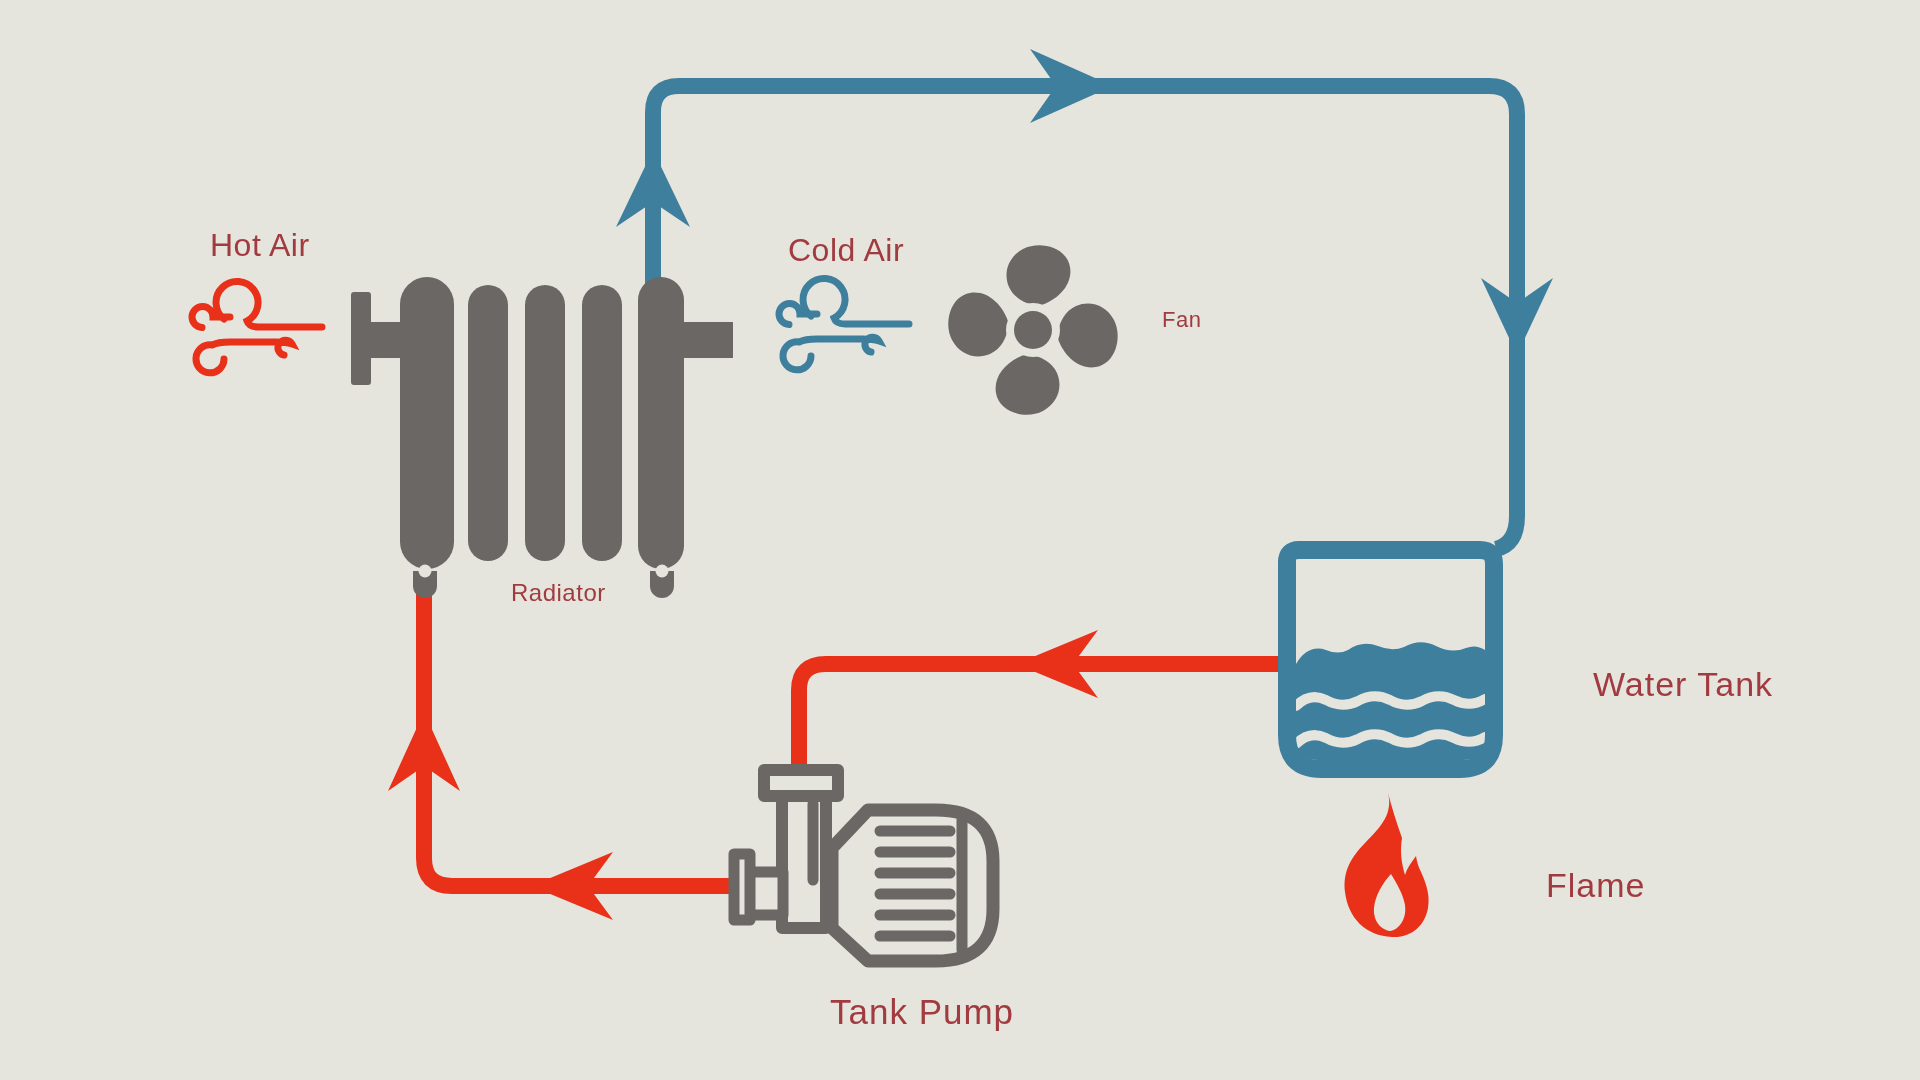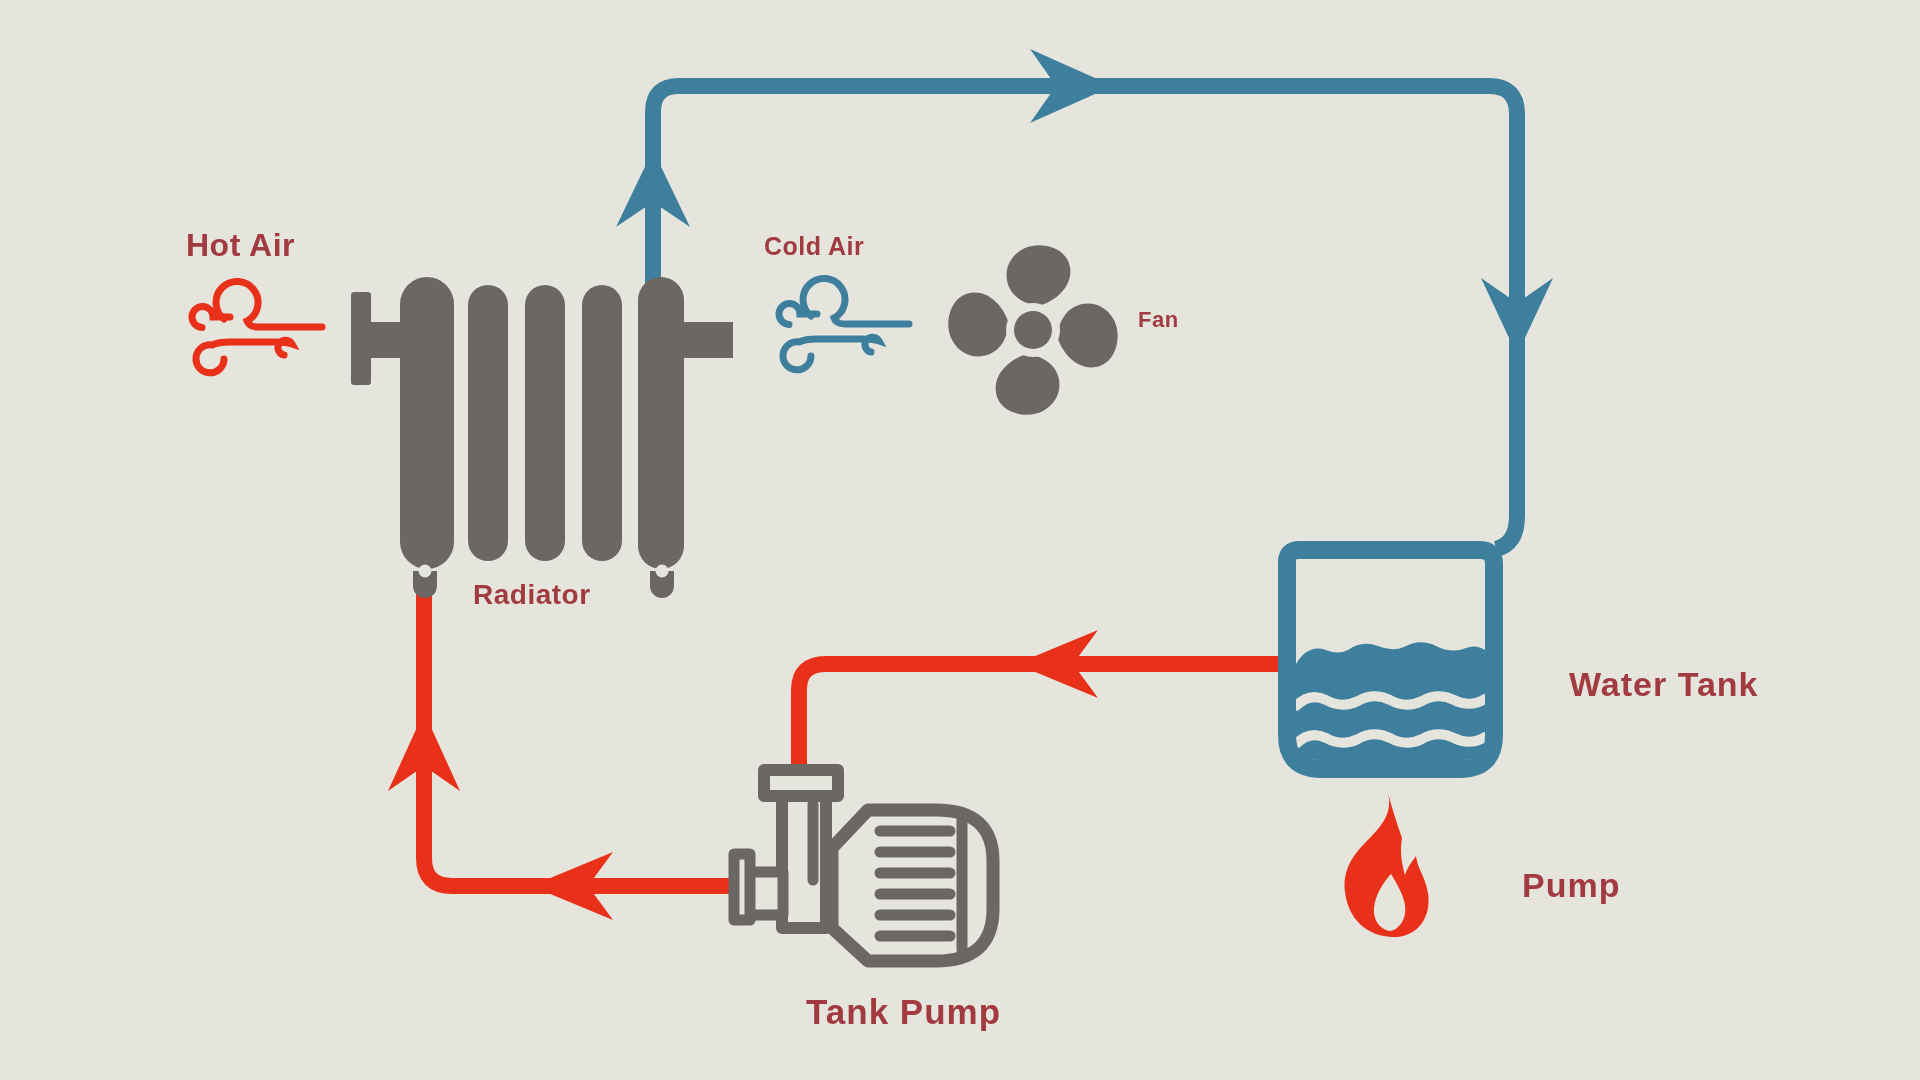--- a/index.html
+++ b/index.html
@@ -14,24 +14,25 @@
     position:relative;
     width:1920px;height:1080px;
     background:var(--bg);
     overflow:hidden;
     font-family:"Liberation Sans", sans-serif;
   }
   .stage svg{position:absolute;left:0;top:0;}
   .lbl{
     position:absolute;
     color:var(--maroon);
-    font-weight:700;
+    font-weight:400;
     white-space:nowrap;
     letter-spacing:.5px;
     line-height:1;
+    margin-left:24px;
   }
 </style>
 </head>
 <body>
 
 <div class="stage">
 
   <svg width="1920" height="1080" viewBox="0 0 1920 1080">
     <defs>
       <g id="wind-template" fill="none" stroke="currentColor" stroke-width="7" stroke-linecap="round">
@@ -138,25 +139,25 @@
     <g transform="translate(188,288)" style="color:#e93018">
       <use href="#wind-template"></use>
     </g>
     <g transform="translate(775,285)" style="color:#3f7f9e">
       <use href="#wind-template"></use>
     </g>
   </svg>
 
   <div class="lbl" style="left:186px;top:229px;font-size:32px">Hot Air</div>
 
-  <div class="lbl" style="left:764px;top:234px;font-size:25px">Cold Air</div>
+  <div class="lbl" style="left:764px;top:234px;font-size:32px">Cold Air</div>
 
   <div class="lbl" style="left:1138px;top:309px;font-size:22px">Fan</div>
 
-  <div class="lbl" style="left:473px;top:581px;font-size:28px">Radiator</div>
+  <div class="lbl" style="left:487px;top:581px;font-size:24px">Radiator</div>
 
   <div class="lbl" style="left:1569px;top:667px;font-size:34px;letter-spacing:1px">Water Tank</div>
 
-  <div class="lbl" style="left:1522px;top:868px;font-size:34px;letter-spacing:1px">Pump</div>
+  <div class="lbl" style="left:1522px;top:868px;font-size:34px;letter-spacing:1px">Flame</div>
 
   <div class="lbl" style="left:806px;top:994px;font-size:35px;letter-spacing:1px">Tank Pump</div>
 
 </div>
 
 </body></html>

